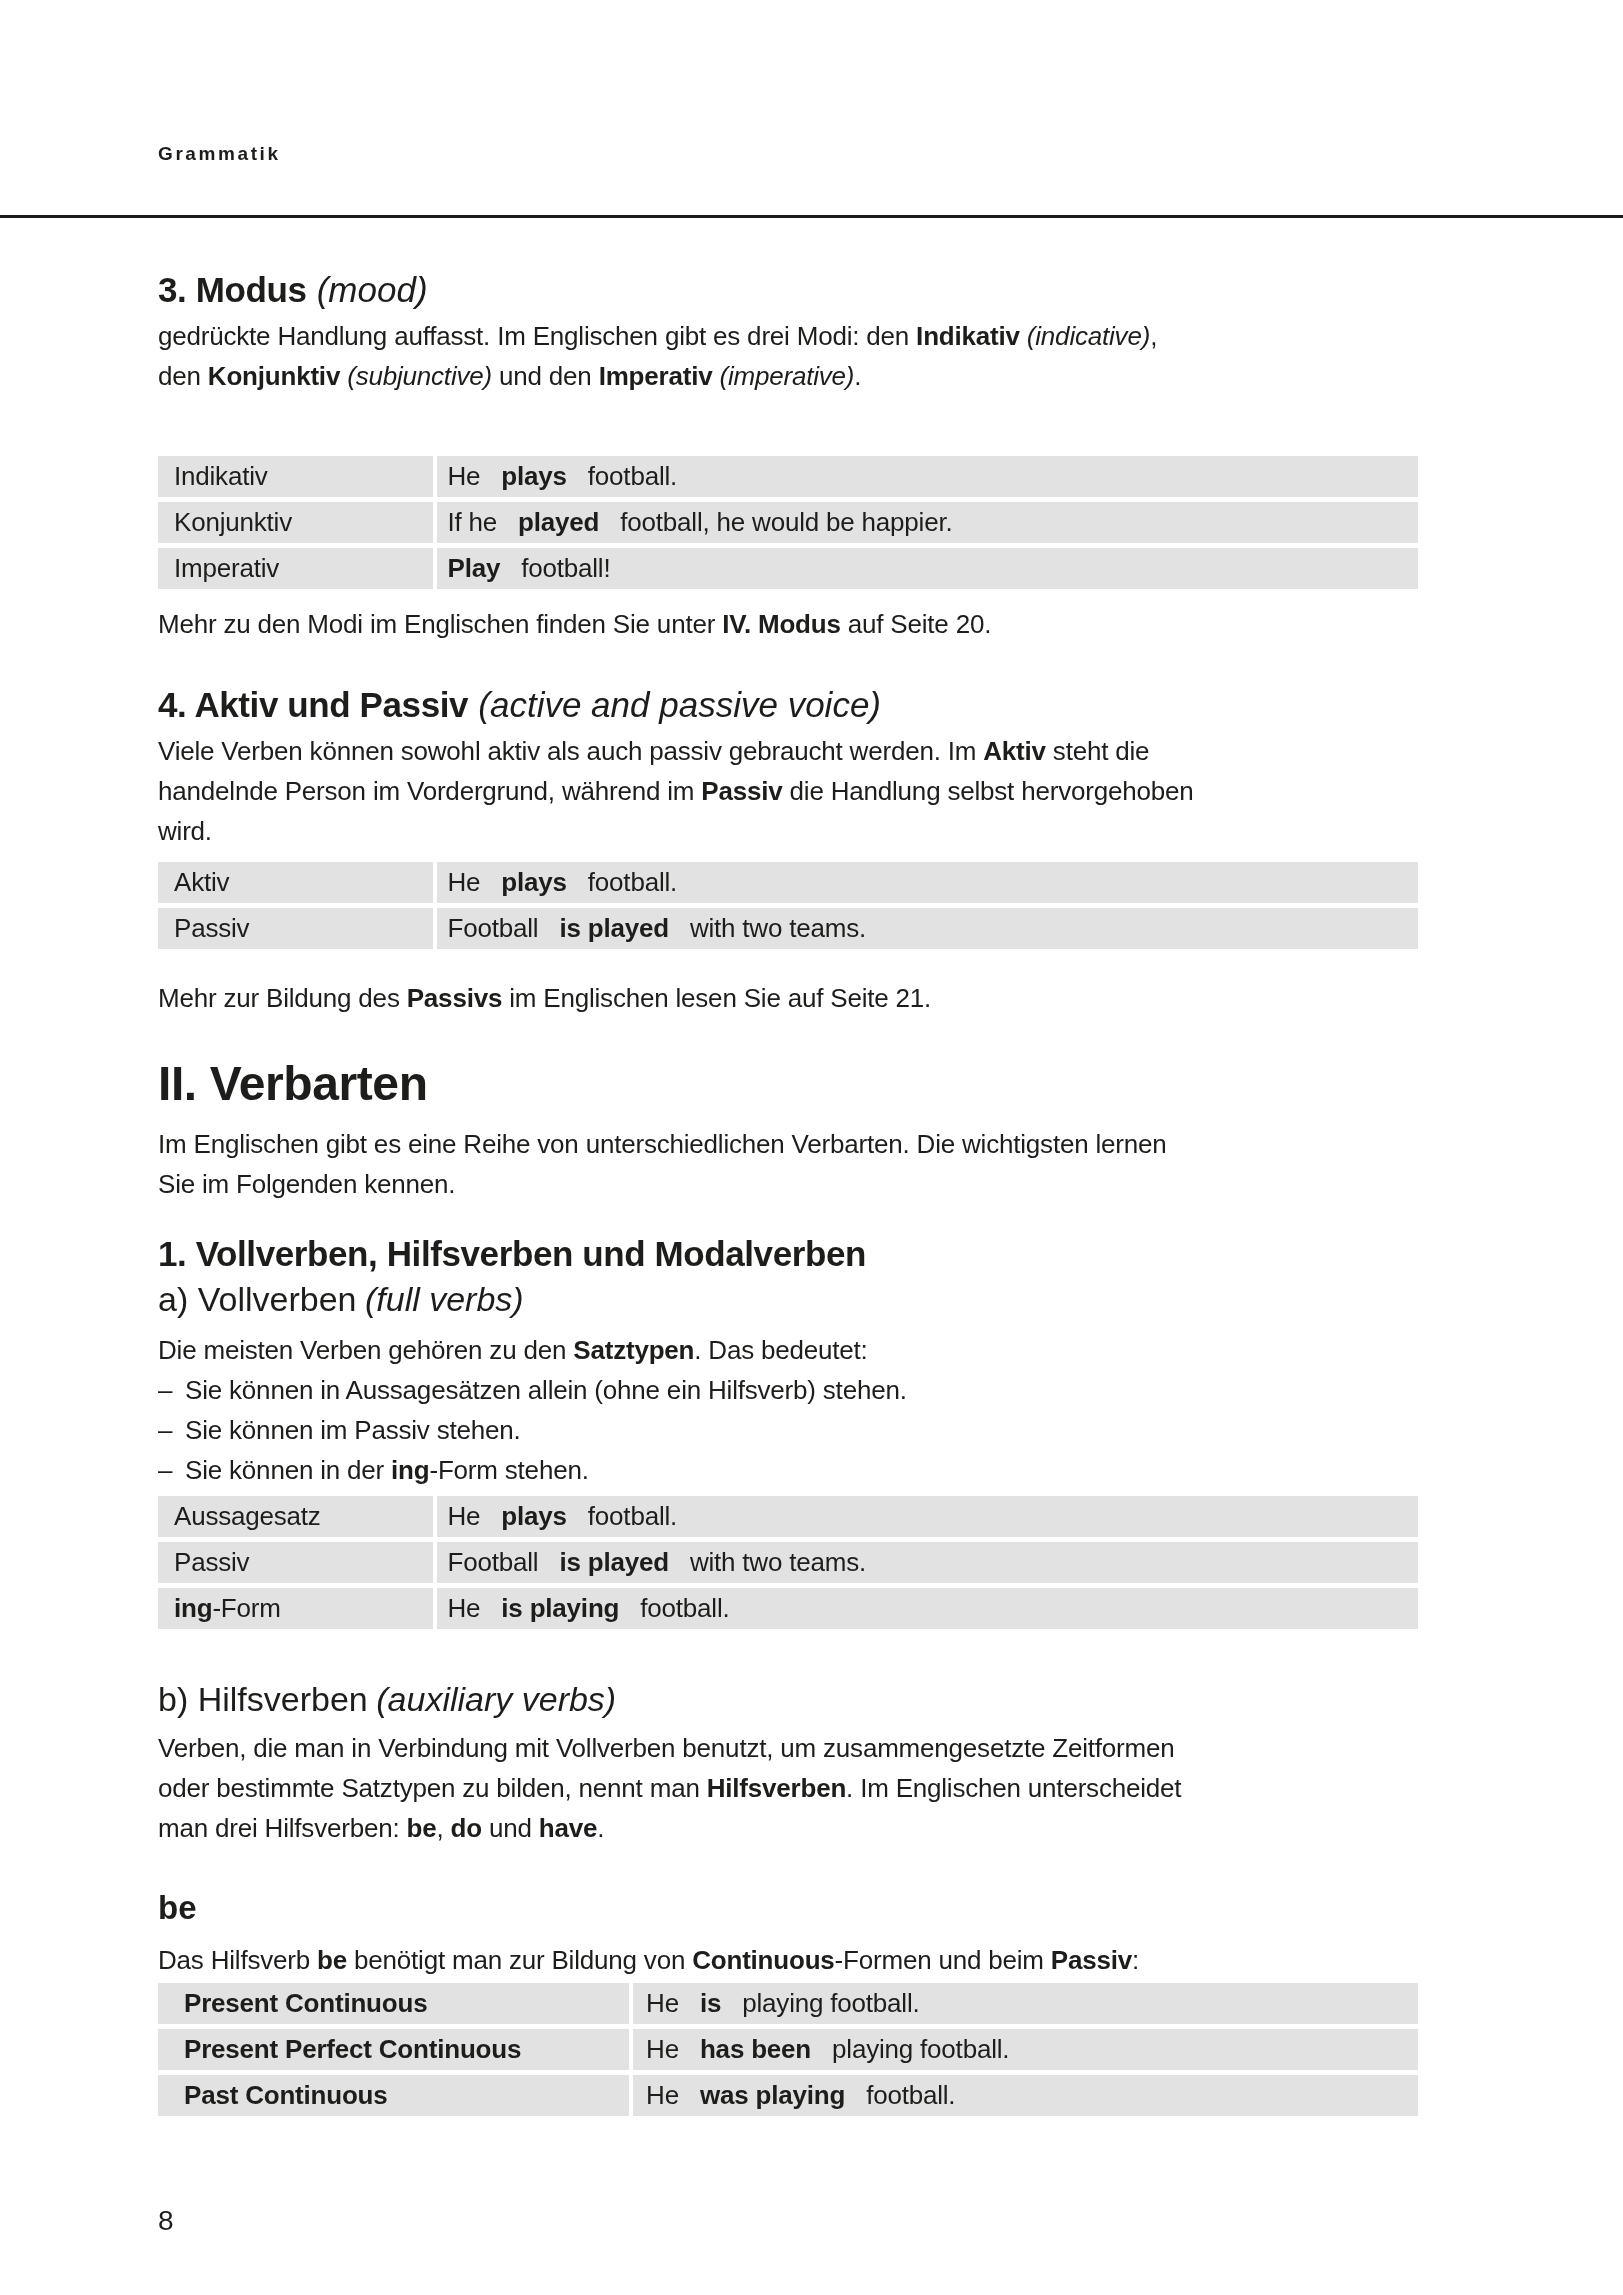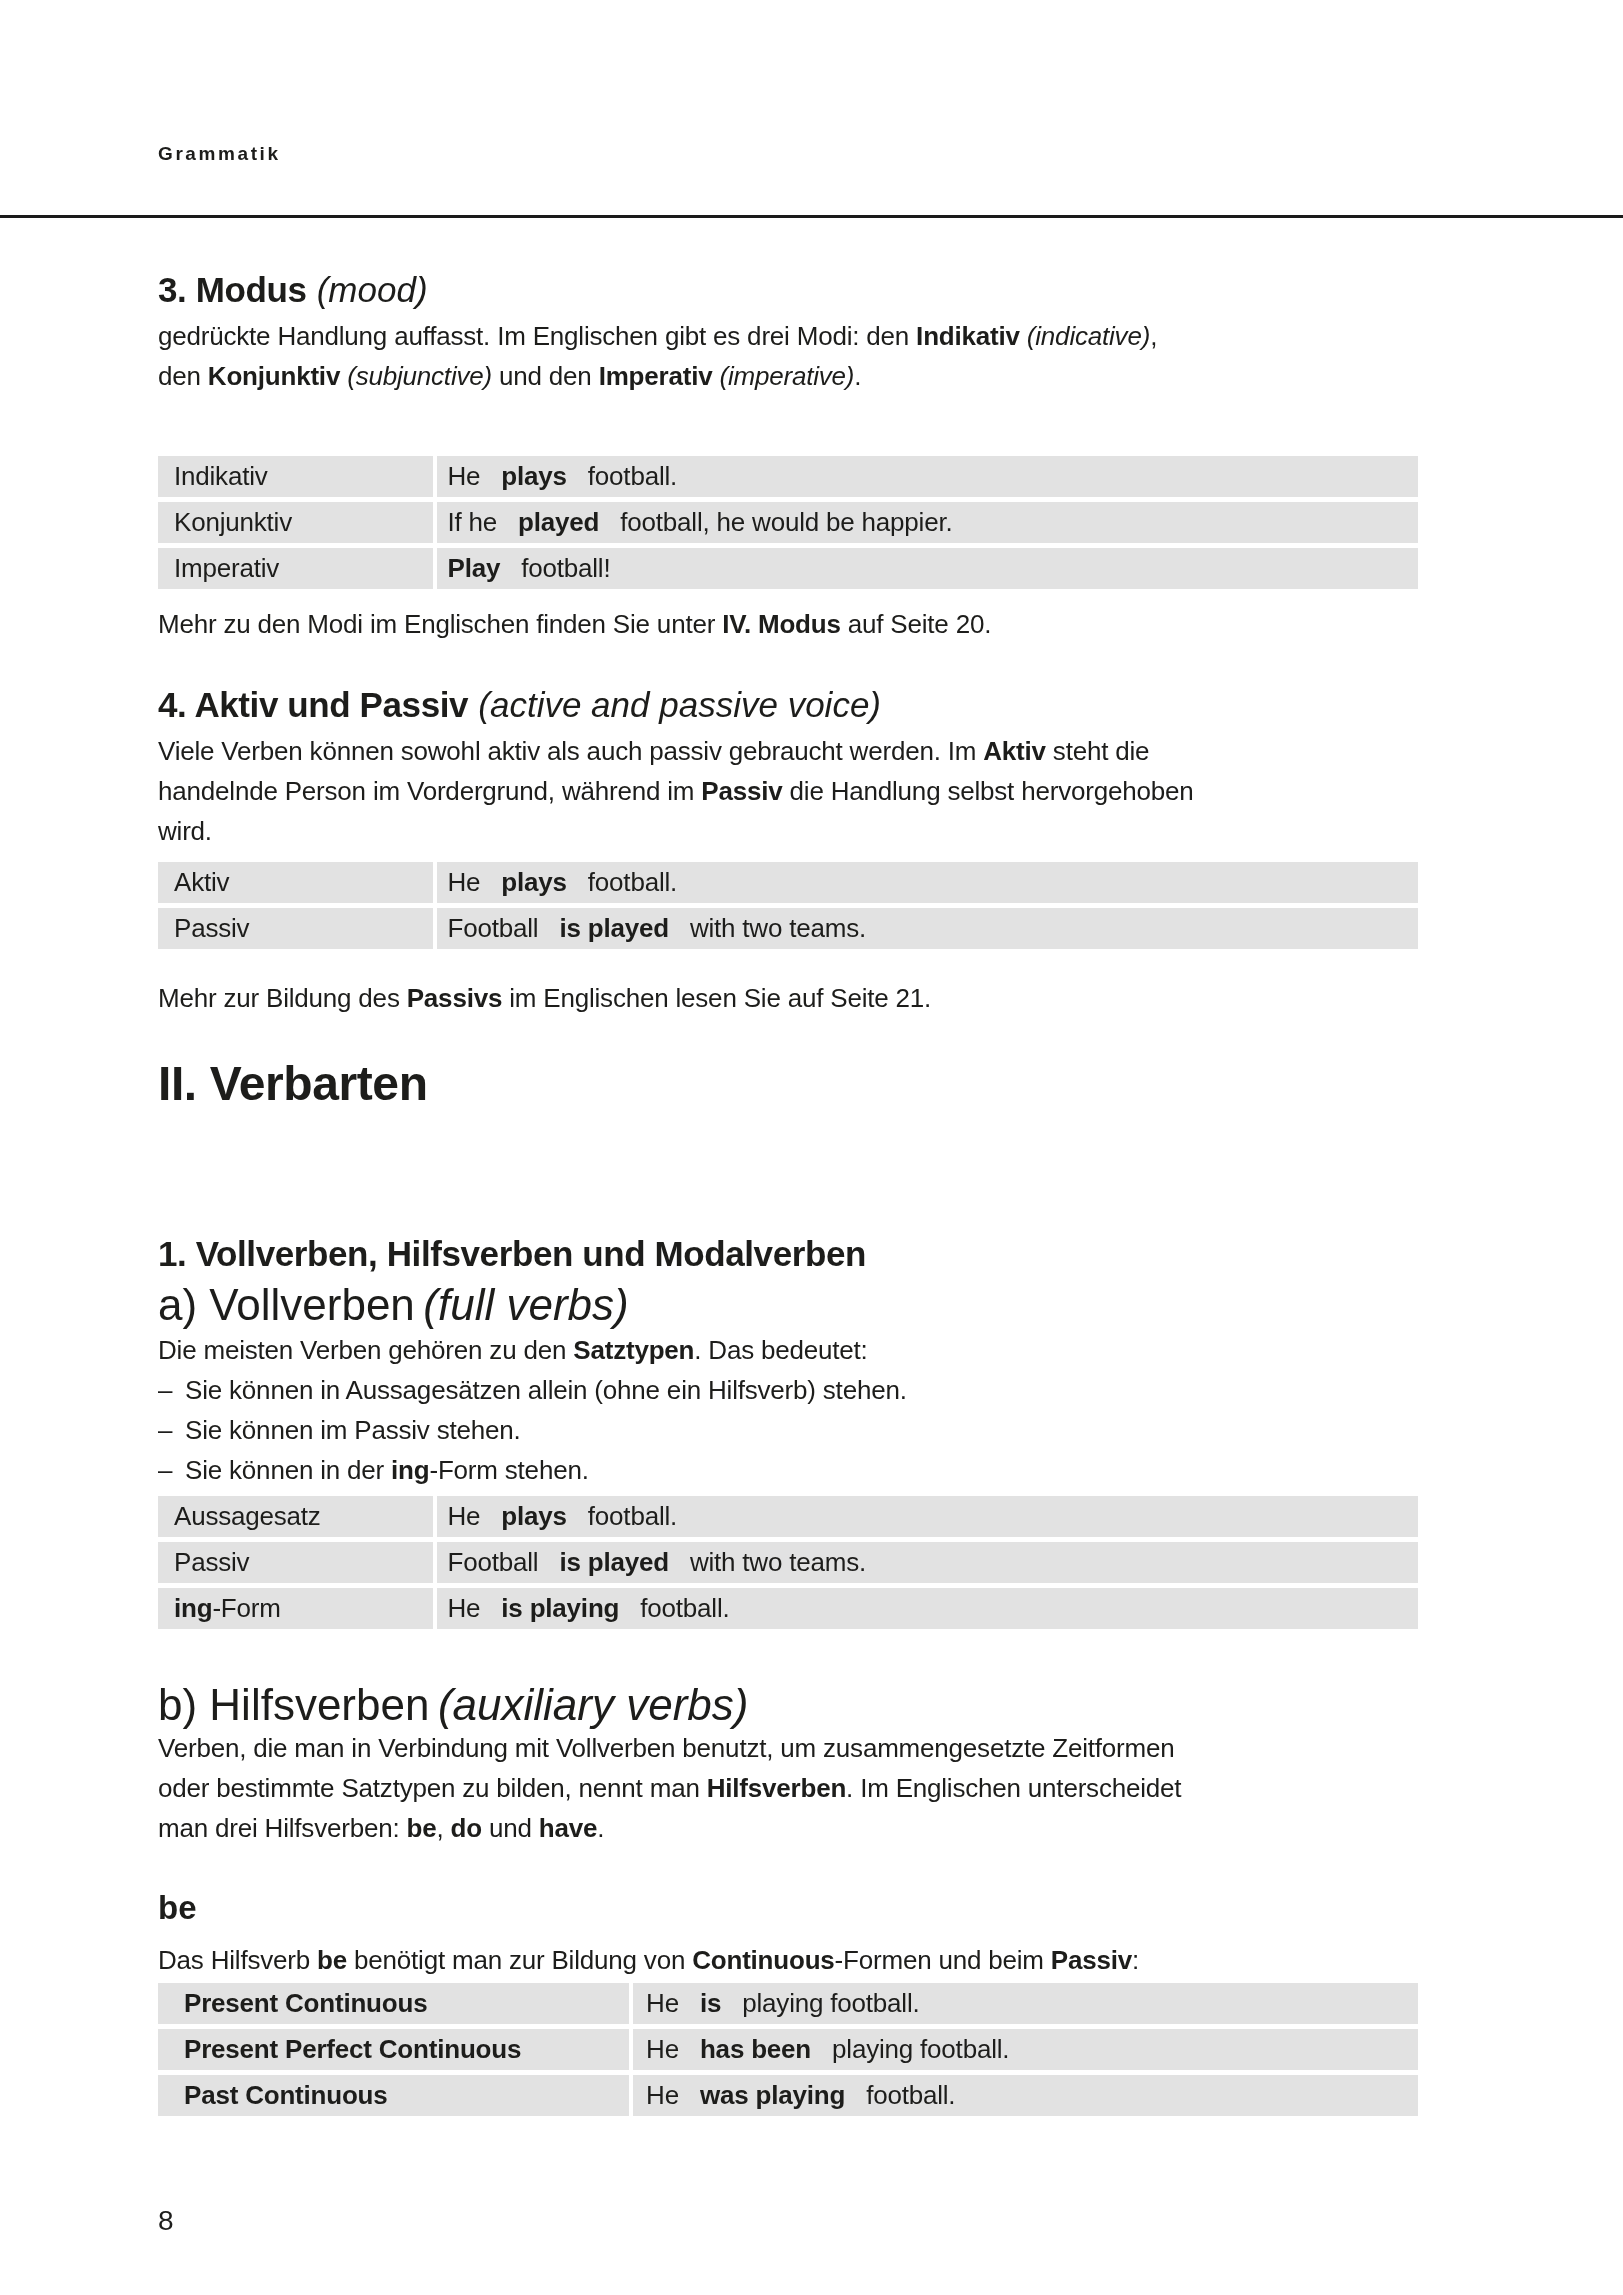--- a/index.html
+++ b/index.html
@@ -27,21 +27,21 @@
     font-size:19px;font-weight:700;letter-spacing:2.6px;
   }
   .rule{
     position:absolute;left:0;top:215px;width:1623px;height:3.4px;
     background:var(--rule);
   }
 
   
   .h-num{font-size:35px;font-weight:700;letter-spacing:-0.4px;white-space:nowrap;}
   .h-num .hi{font-weight:400;font-style:italic;margin-left:10.2px;letter-spacing:0;}
-  .h-sub{font-size:44px;font-weight:400;white-space:nowrap;}
+  .h-sub{font-size:34px;font-weight:400;white-space:nowrap;}
   .h-sub .hi{font-style:italic;margin-left:8.5px;}
   .h-big{font-size:48px;font-weight:700;letter-spacing:-0.4px;}
   .h-be{font-size:33px;font-weight:700;}
 
   
   .body{font-size:26px;line-height:40px;letter-spacing:-0.2px;white-space:nowrap;}
   .line{height:40px;}
 
   
   .tbl{width:1260px;}
@@ -138,20 +138,24 @@
       <div class="tcell">
           <span>Football </span>
           <span class="b">is played</span>
           <span> with two teams.</span>
         </div>
     </div>
   </div>
   <div class="abs body" style="top:978px"><span>Mehr zur Bildung des </span><span class="b">Passivs</span><span> im Englischen lesen Sie auf Seite 21.</span></div>
 
   <div class="abs h-big" style="top:1056px">II. Verbarten</div>
+  <div class="abs body" style="top:1124px">
+      <div class="line"><span>Im Englischen gibt es eine Reihe von unterschiedlichen Verbarten. Die wichtigsten lernen</span></div>
+      <div class="line"><span>Sie im Folgenden kennen.</span></div>
+    </div>
 
   <div class="abs h-num" style="top:1234px">1. Vollverben, Hilfsverben und Modalverben</div>
 
   <div class="abs h-sub" style="top:1280px">
     <span>a) Vollverben</span><span class="hi">(full verbs)</span>
   </div>
   <div class="abs body" style="top:1330px"><span>Die meisten Verben gehören zu den </span><span class="b">Satztypen</span><span>. Das bedeutet:</span></div>
   <div class="abs body" style="top:1370px">
       <div class="line"><span>– Sie können in Aussagesätzen allein (ohne ein Hilfsverb) stehen.</span></div>
       <div class="line"><span>– Sie können im Passiv stehen.</span></div>

